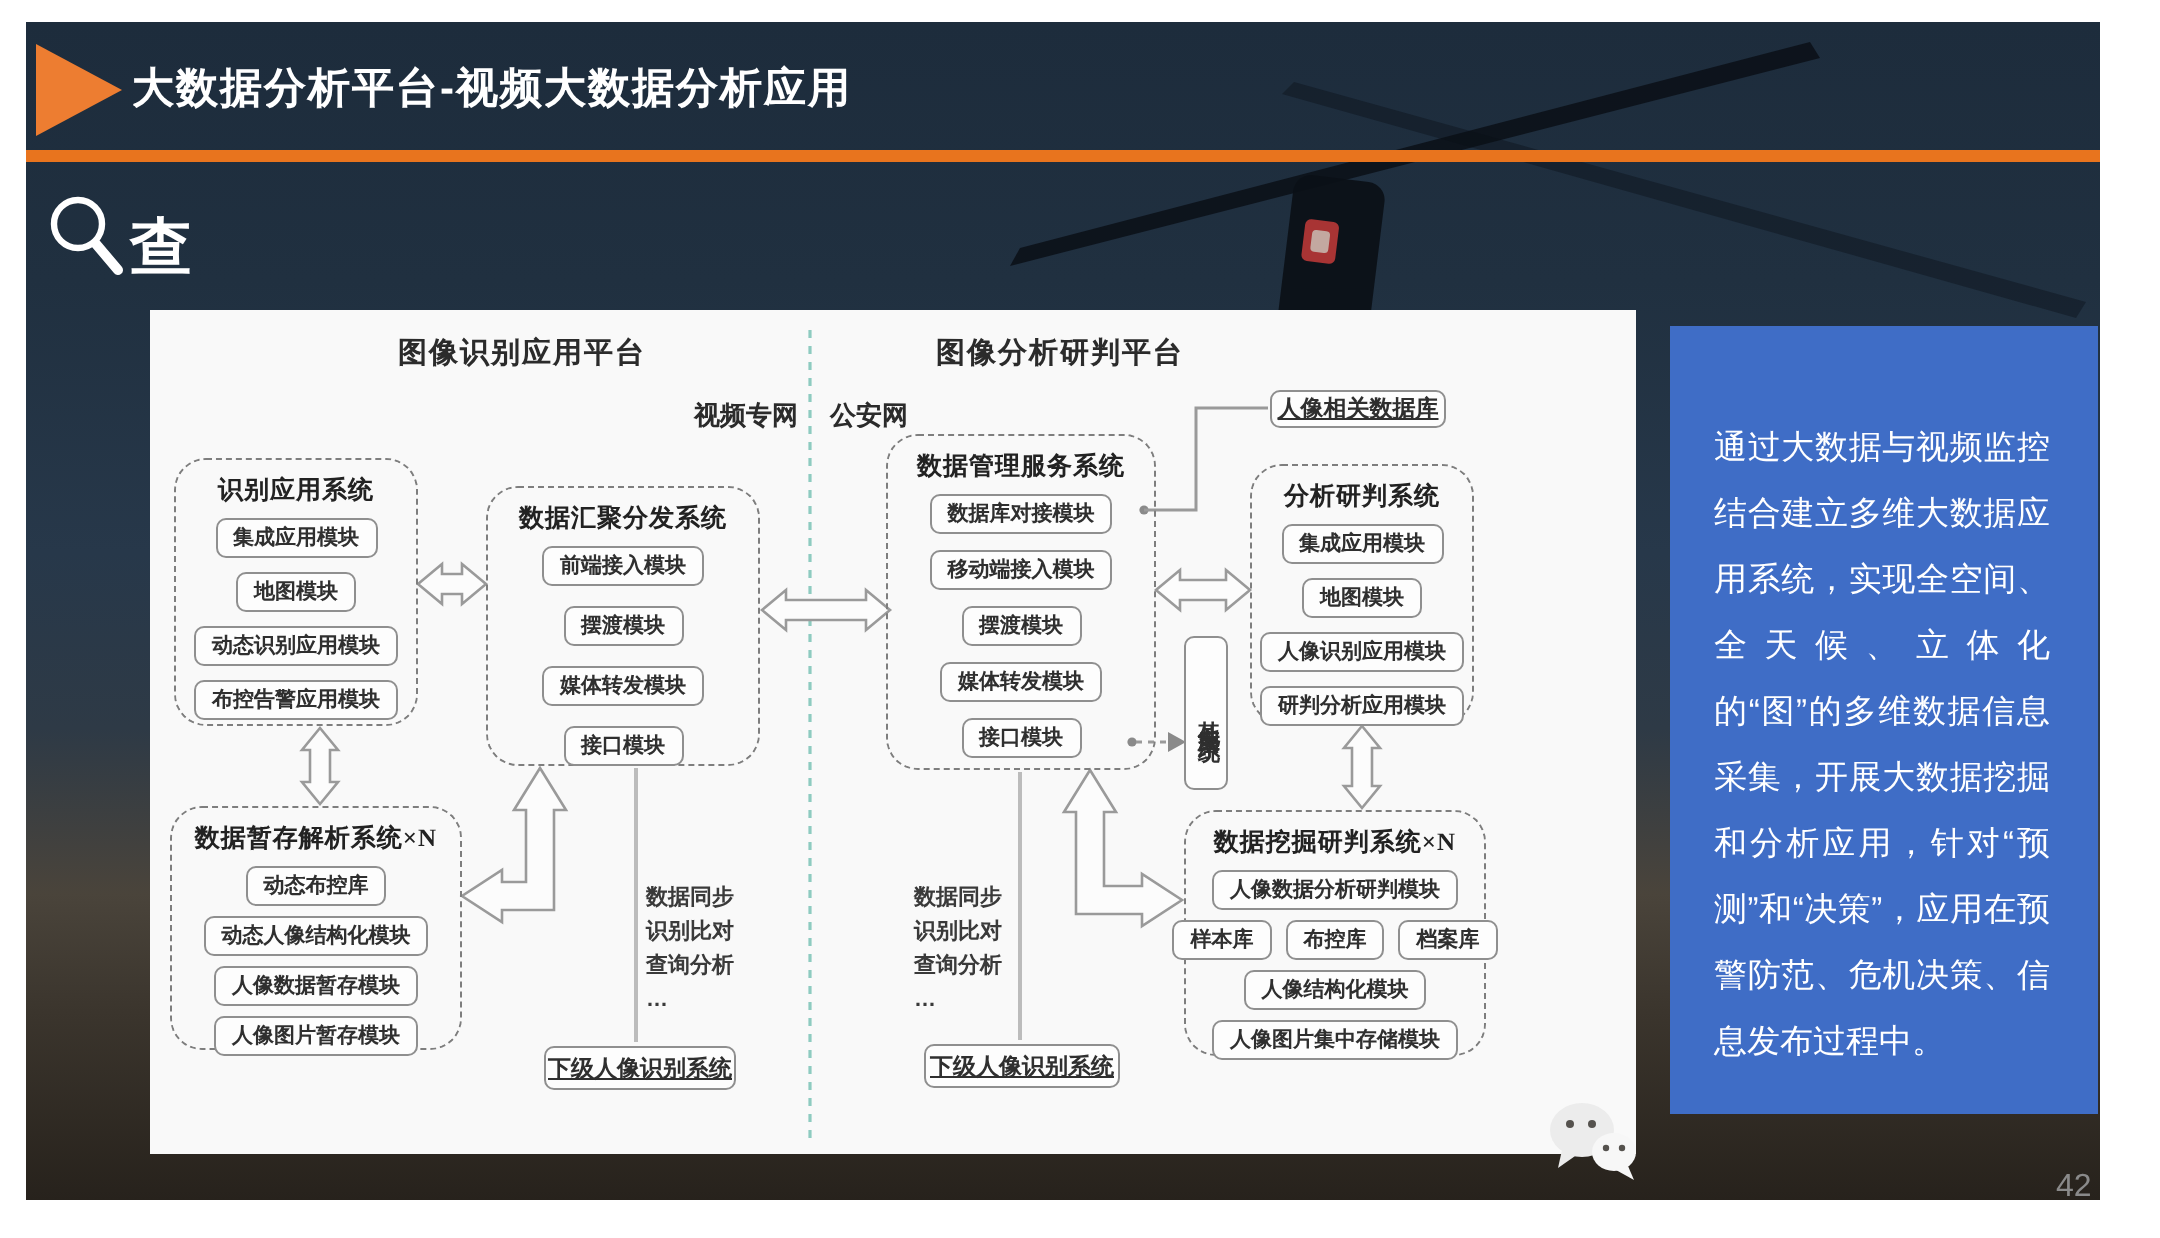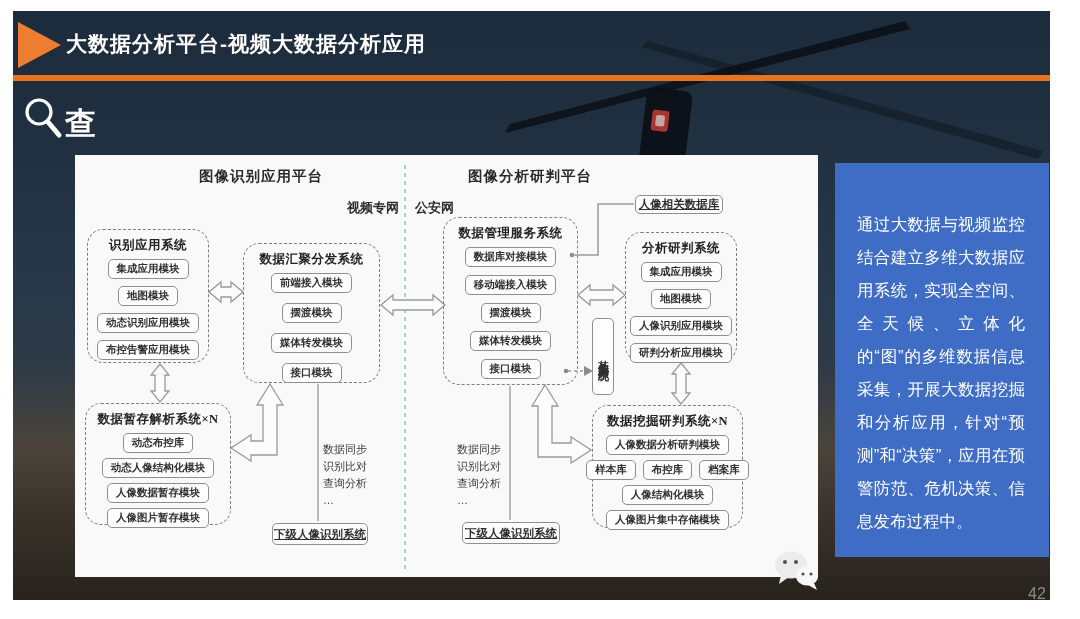--- a/index.html
+++ b/index.html
@@ -36,21 +36,21 @@
   .module { background:#fdfdfd; border:1.3px solid #8f8f8f; border-radius:5px; padding:2px 8px;
     font-size:10.5px; font-weight:700; color:#2f2f2f; white-space:nowrap; text-align:center; }
   .modrow { display:flex; flex-direction:row; gap:7px; justify-content:center; }
 
   .solidbox { position:absolute; z-index:2; background:#fdfdfd; border:1.4px solid #8f8f8f; border-radius:5px;
     font-size:11.5px; font-weight:700; color:#2f2f2f; display:flex; align-items:center; justify-content:center; white-space:nowrap;text-decoration:underline; }
   .vertbox { position:absolute; z-index:2; background:#fdfdfd; border:1.4px solid #8f8f8f; border-radius:5px;
     font-size:11px; font-weight:700; color:#2f2f2f; writing-mode:vertical-rl; text-align:center;
     display:flex; align-items:center; justify-content:center; letter-spacing:2px; }
 
-  .syncnote { position:absolute; z-index:2; font-size:11px; font-weight:400; color:#3a3a3a; line-height:1.55; }
+  .syncnote { position:absolute; z-index:2; font-size:11px; font-weight:700; color:#3a3a3a; line-height:1.55; }
 
   
   .side { position:absolute; left:822px; top:152px; width:214px; height:394px; background:#3f6dc6; }
   .side-text { position:absolute; left:22px; top:45px; width:168px; font-size:16.5px; line-height:2.0;
     color:#ffffff; text-align:justify; word-break:break-all; }
 
   
   .brand { position:absolute; left:756px; top:535px; display:flex; align-items:center; gap:4px; z-index:5; }
   .brand-text { font-size:27.5px; color:#ffffff; font-weight:400; letter-spacing:0.5px; }
   .pagenum { position:absolute; left:1015px; top:574px; font-size:16px; color:#8a8a8a; z-index:6; }

